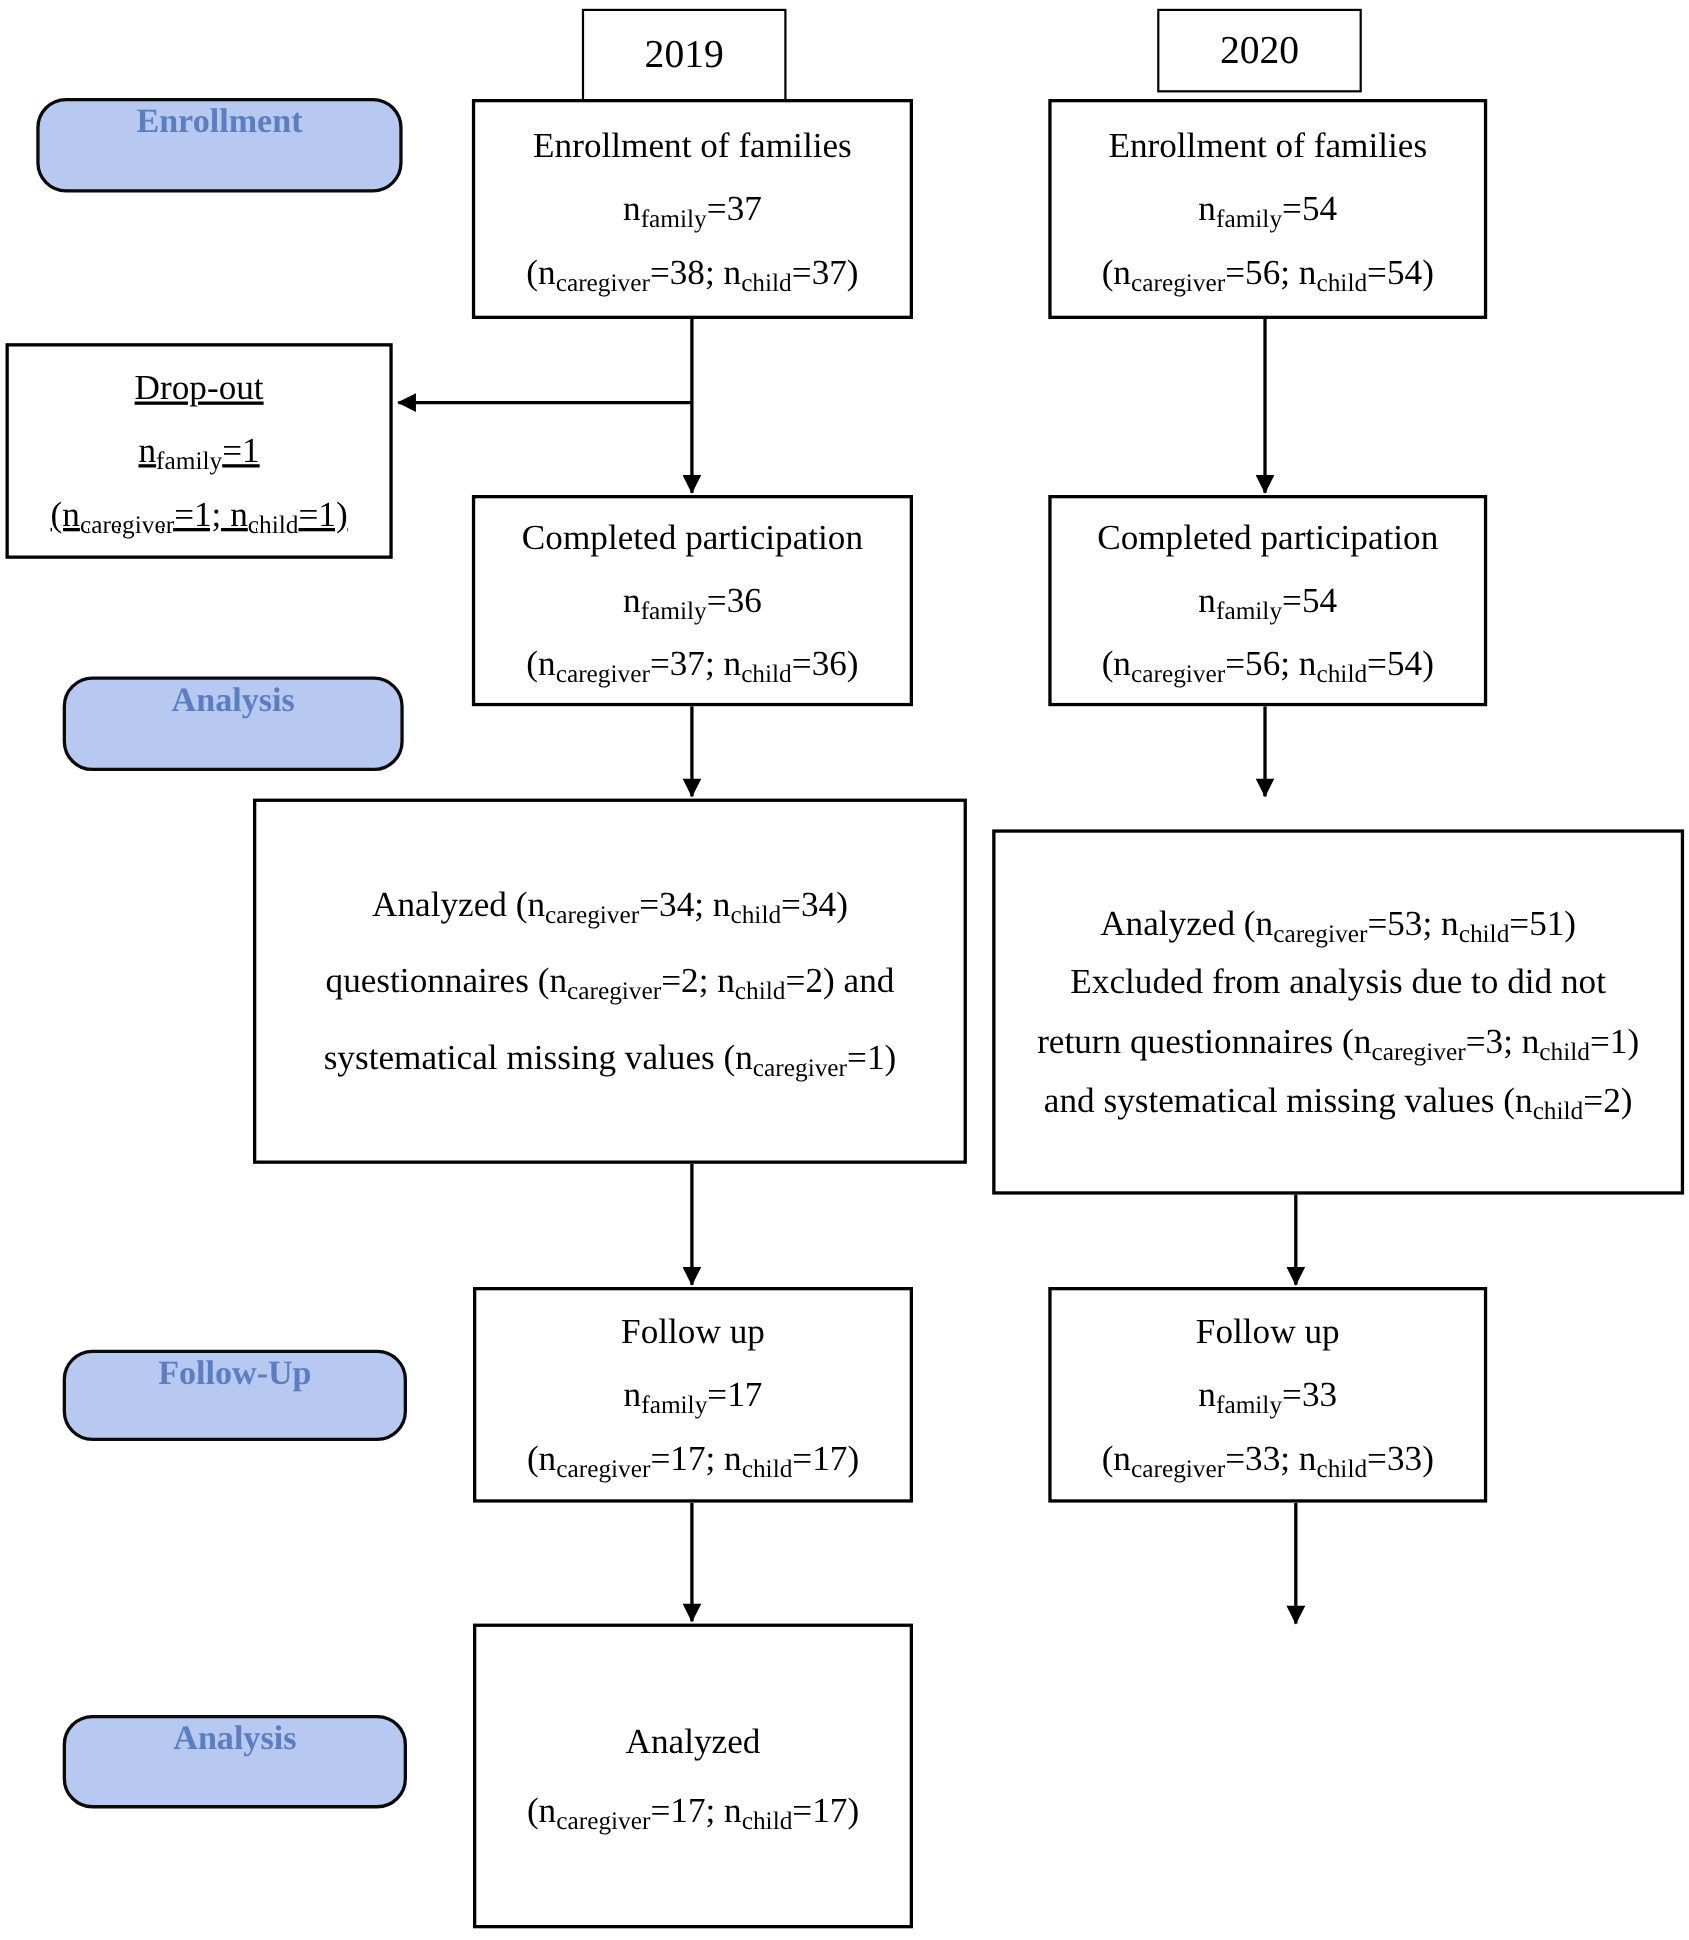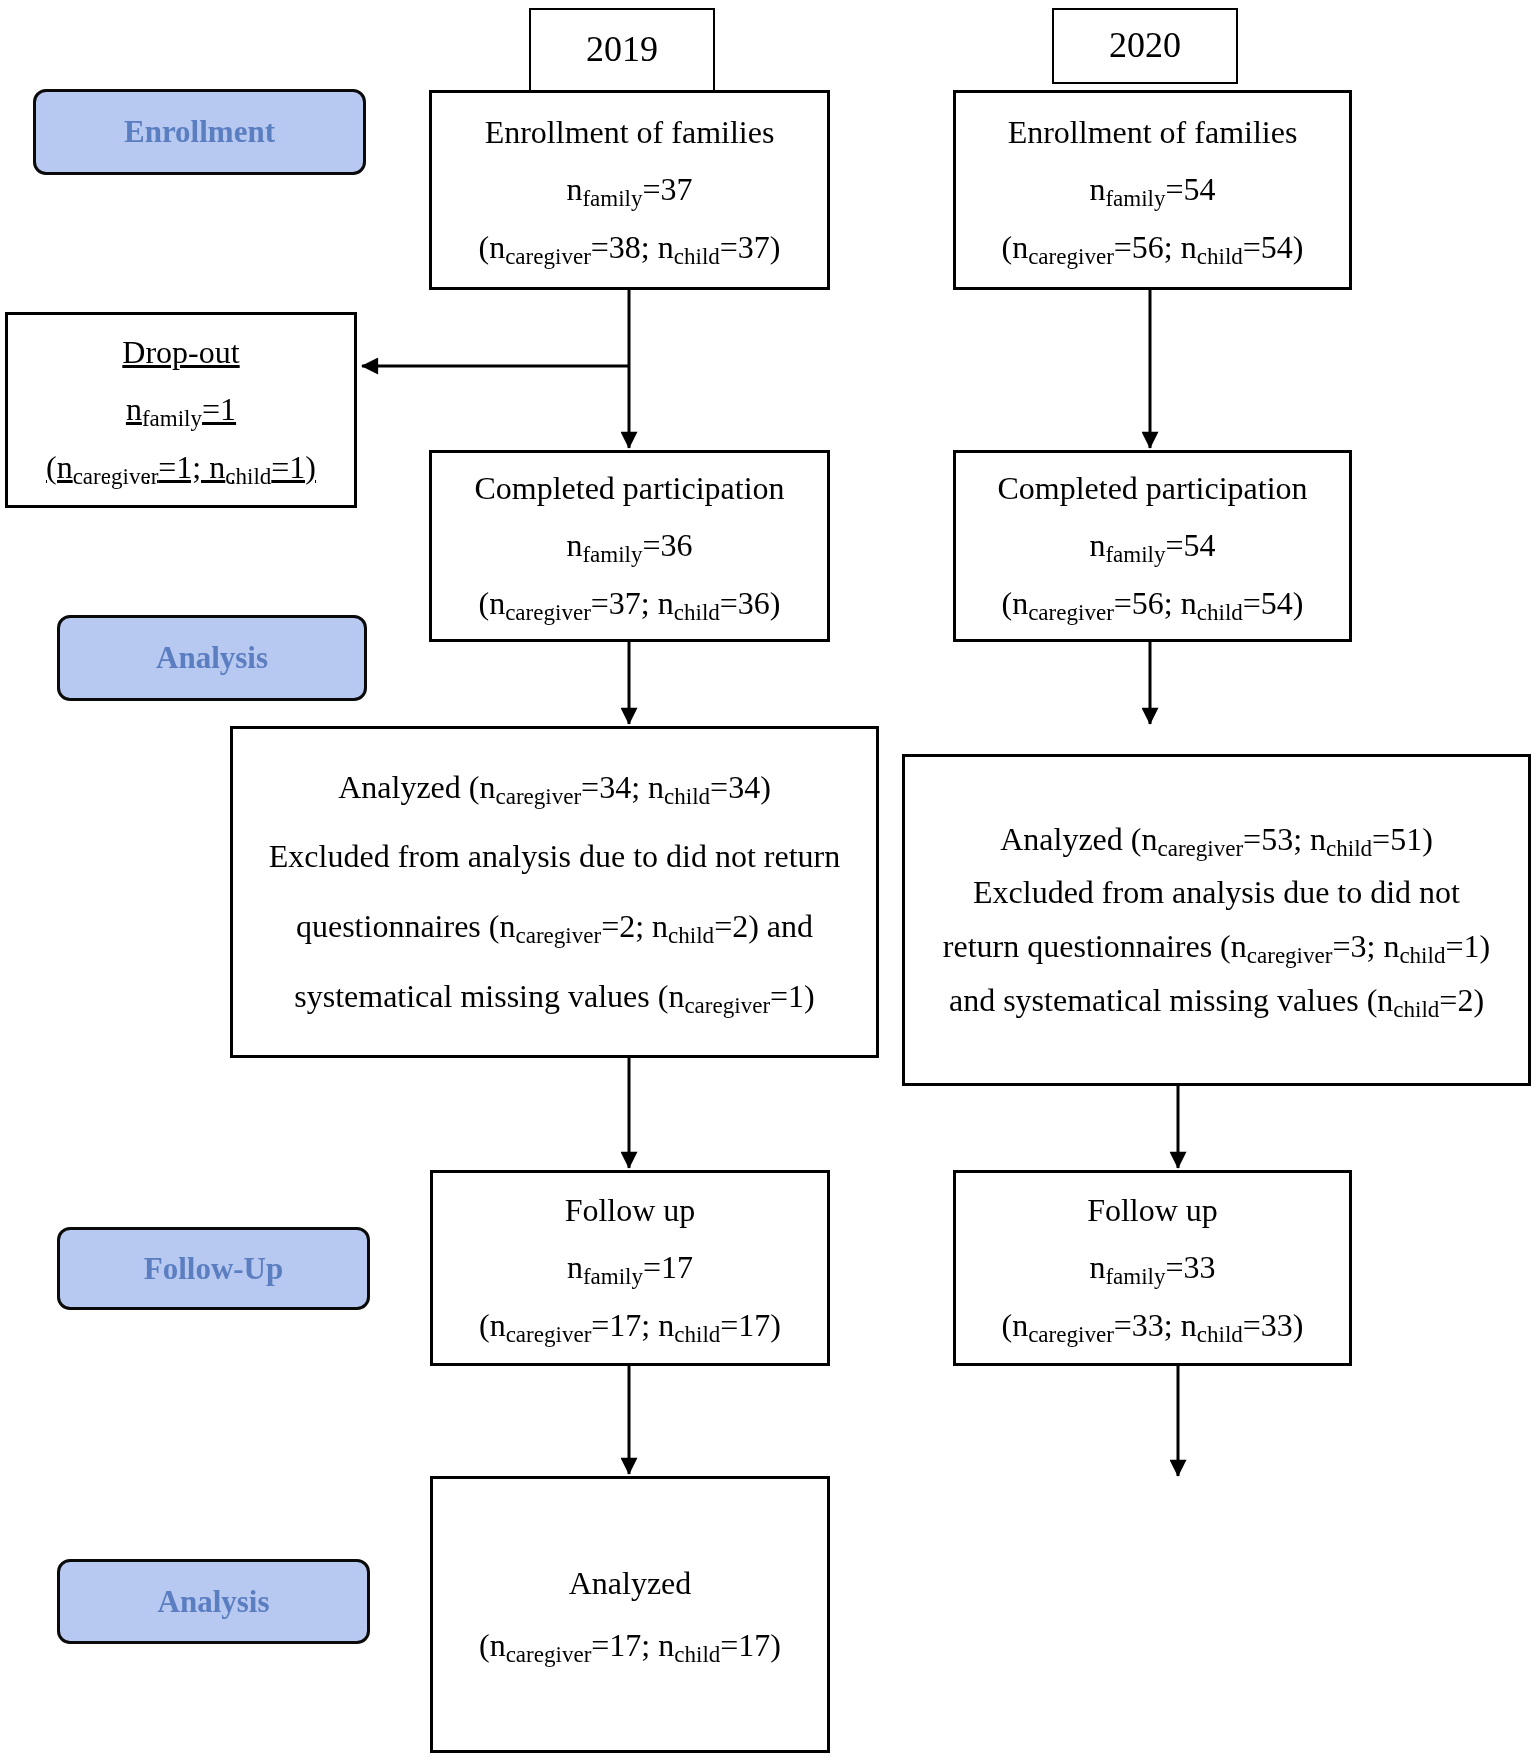--- a/index.html
+++ b/index.html
@@ -12,21 +12,21 @@
     position:absolute;box-sizing:border-box;border:3px solid #000;background:#fff;
     display:flex;flex-direction:column;align-items:center;justify-content:center;
     text-align:center;font-size:32px;gap:24px;
   }
   .box .line{line-height:1.05;white-space:nowrap;}
   sub{font-size:0.72em;line-height:0;vertical-align:-0.28em;}
   .sm{font-size:0.82em;}
   .title-box{border-width:2px;font-size:36px;gap:0;}
   .stage{
     position:absolute;box-sizing:border-box;background:#b7c8f1;border:3px solid #0a0a0a;
-    border-radius:13px;display:flex;align-items:center;justify-content:center;
+    border-radius:27px;display:flex;align-items:flex-start;justify-content:center;
     font-weight:bold;font-size:31px;color:#5b7ec1;text-align:center;
   }
   
   #t2019{left:529px;top:8px;width:186px;height:84px;}
   #t2020{left:1052px;top:8px;width:186px;height:76px;}
   #enr19{left:429px;top:90px;width:401px;height:200px;}
   #enr20{left:953px;top:90px;width:399px;height:200px;}
   #drop {left:5px;top:312px;width:352px;height:196px;text-decoration:underline;}
   #comp19{left:429px;top:450px;width:401px;height:192px;}
   #comp20{left:953px;top:450px;width:399px;height:192px;}
@@ -93,21 +93,20 @@
       <div class="line">n<sub>family</sub>=1</div>
       <div class="line">(n<sub>caregiver</sub>=1; n<sub>child</sub>=1)</div>
     </div>
   <div class="box" id="comp19">
       <div class="line">Completed participation</div>
       <div class="line">n<sub>family</sub>=36</div>
       <div class="line">(n<sub>caregiver</sub>=37; n<sub>child</sub>=36)</div>
     </div>
   <div class="box" id="big19">
       <div class="line">Analyzed (n<sub>caregiver</sub>=34; n<sub>child</sub>=34)</div>
-      <div class="line">Excluded from analysis due to did not return</div>
       <div class="line">questionnaires (n<sub>caregiver</sub>=2; n<sub>child</sub>=2) and</div>
       <div class="line">systematical missing values (n<sub>caregiver</sub>=1)</div>
     </div>
   <div class="box" id="fu19">
       <div class="line">Follow up</div>
       <div class="line">n<sub>family</sub>=17</div>
       <div class="line">(n<sub>caregiver</sub>=17; n<sub>child</sub>=17)</div>
     </div>
   <div class="box" id="an19">
       <div class="line">Analyzed</div>

